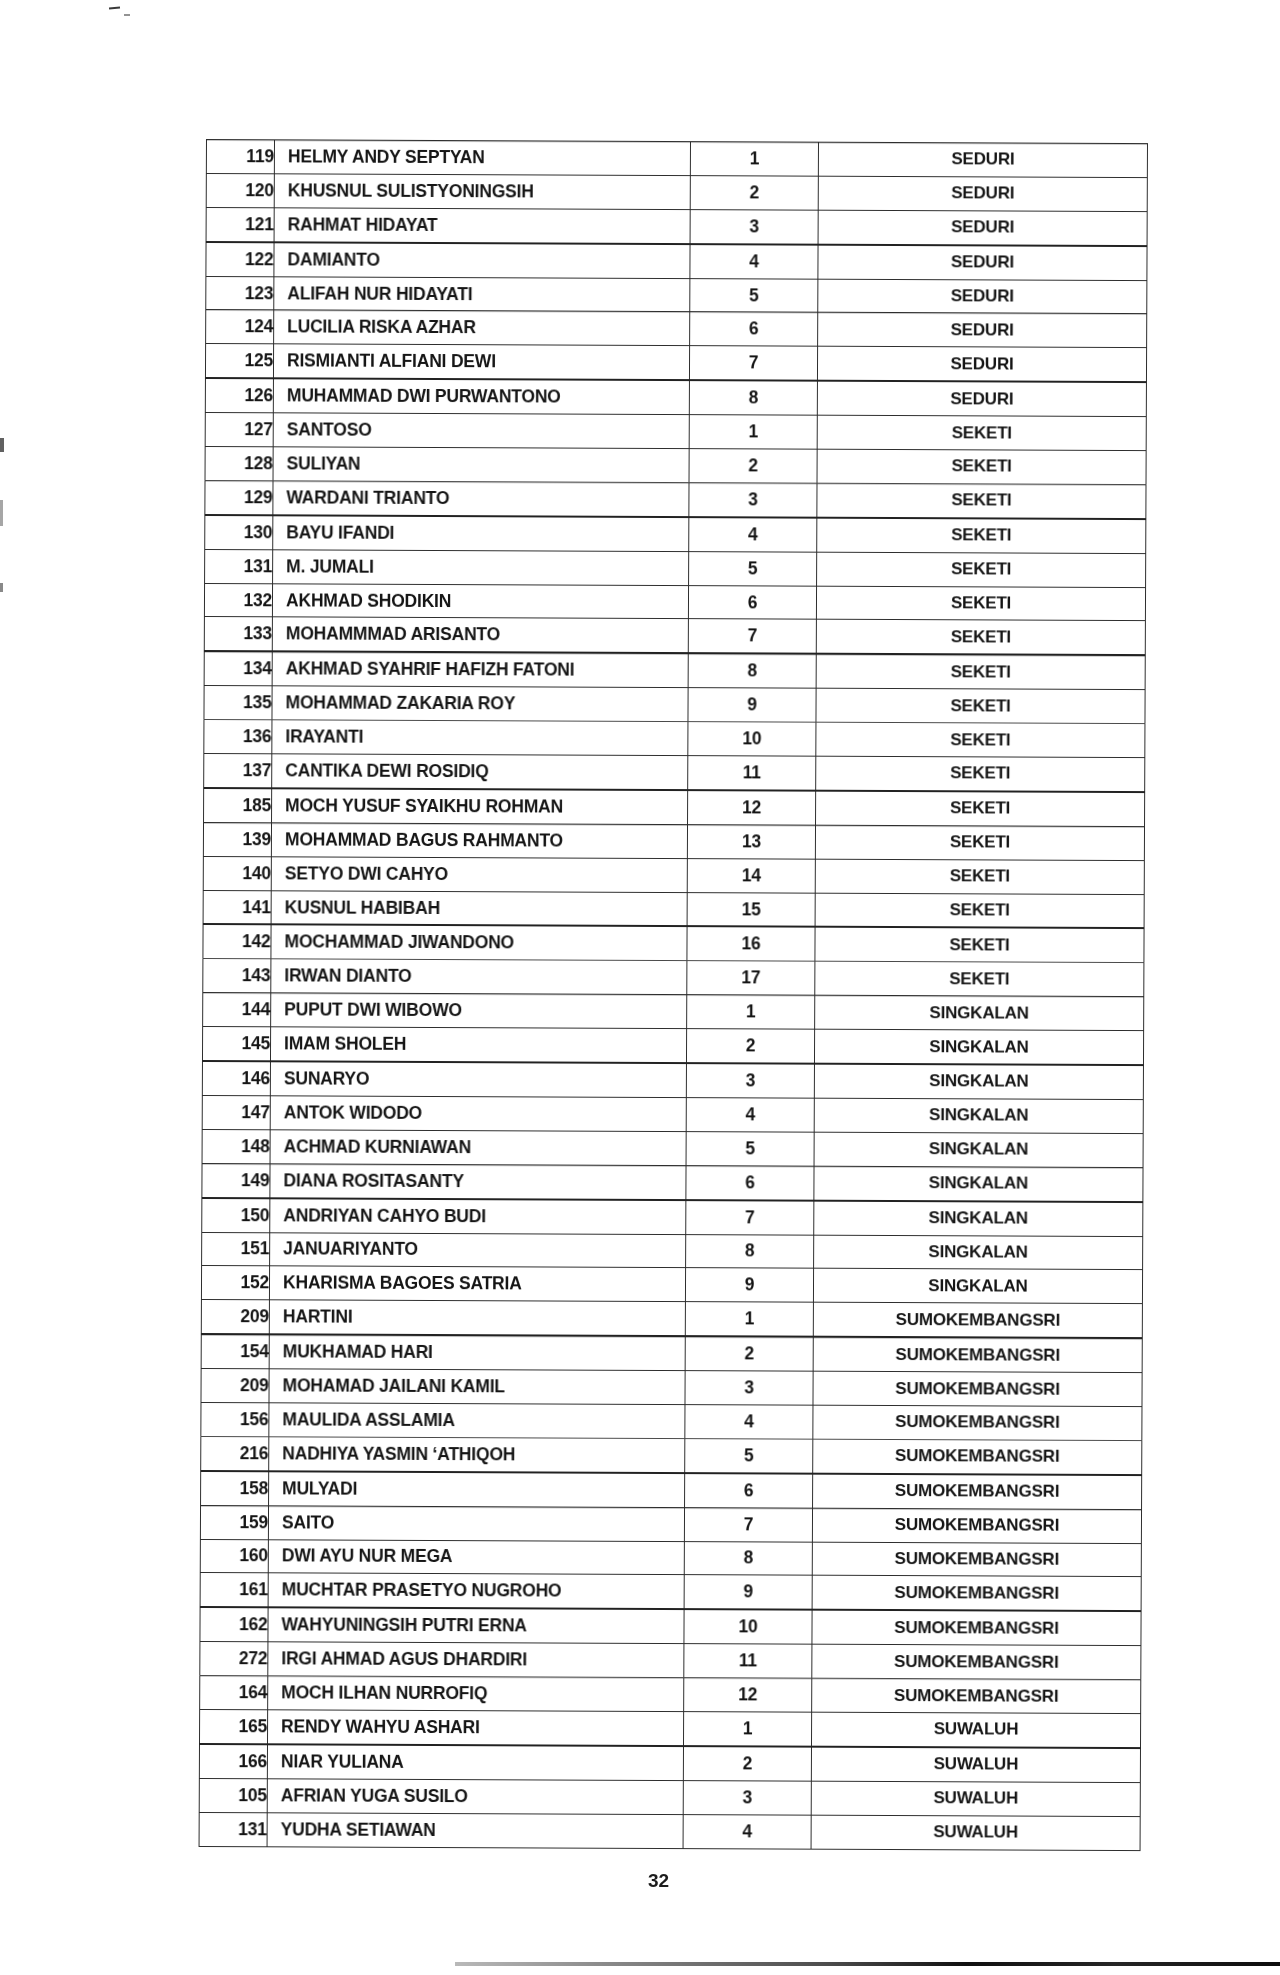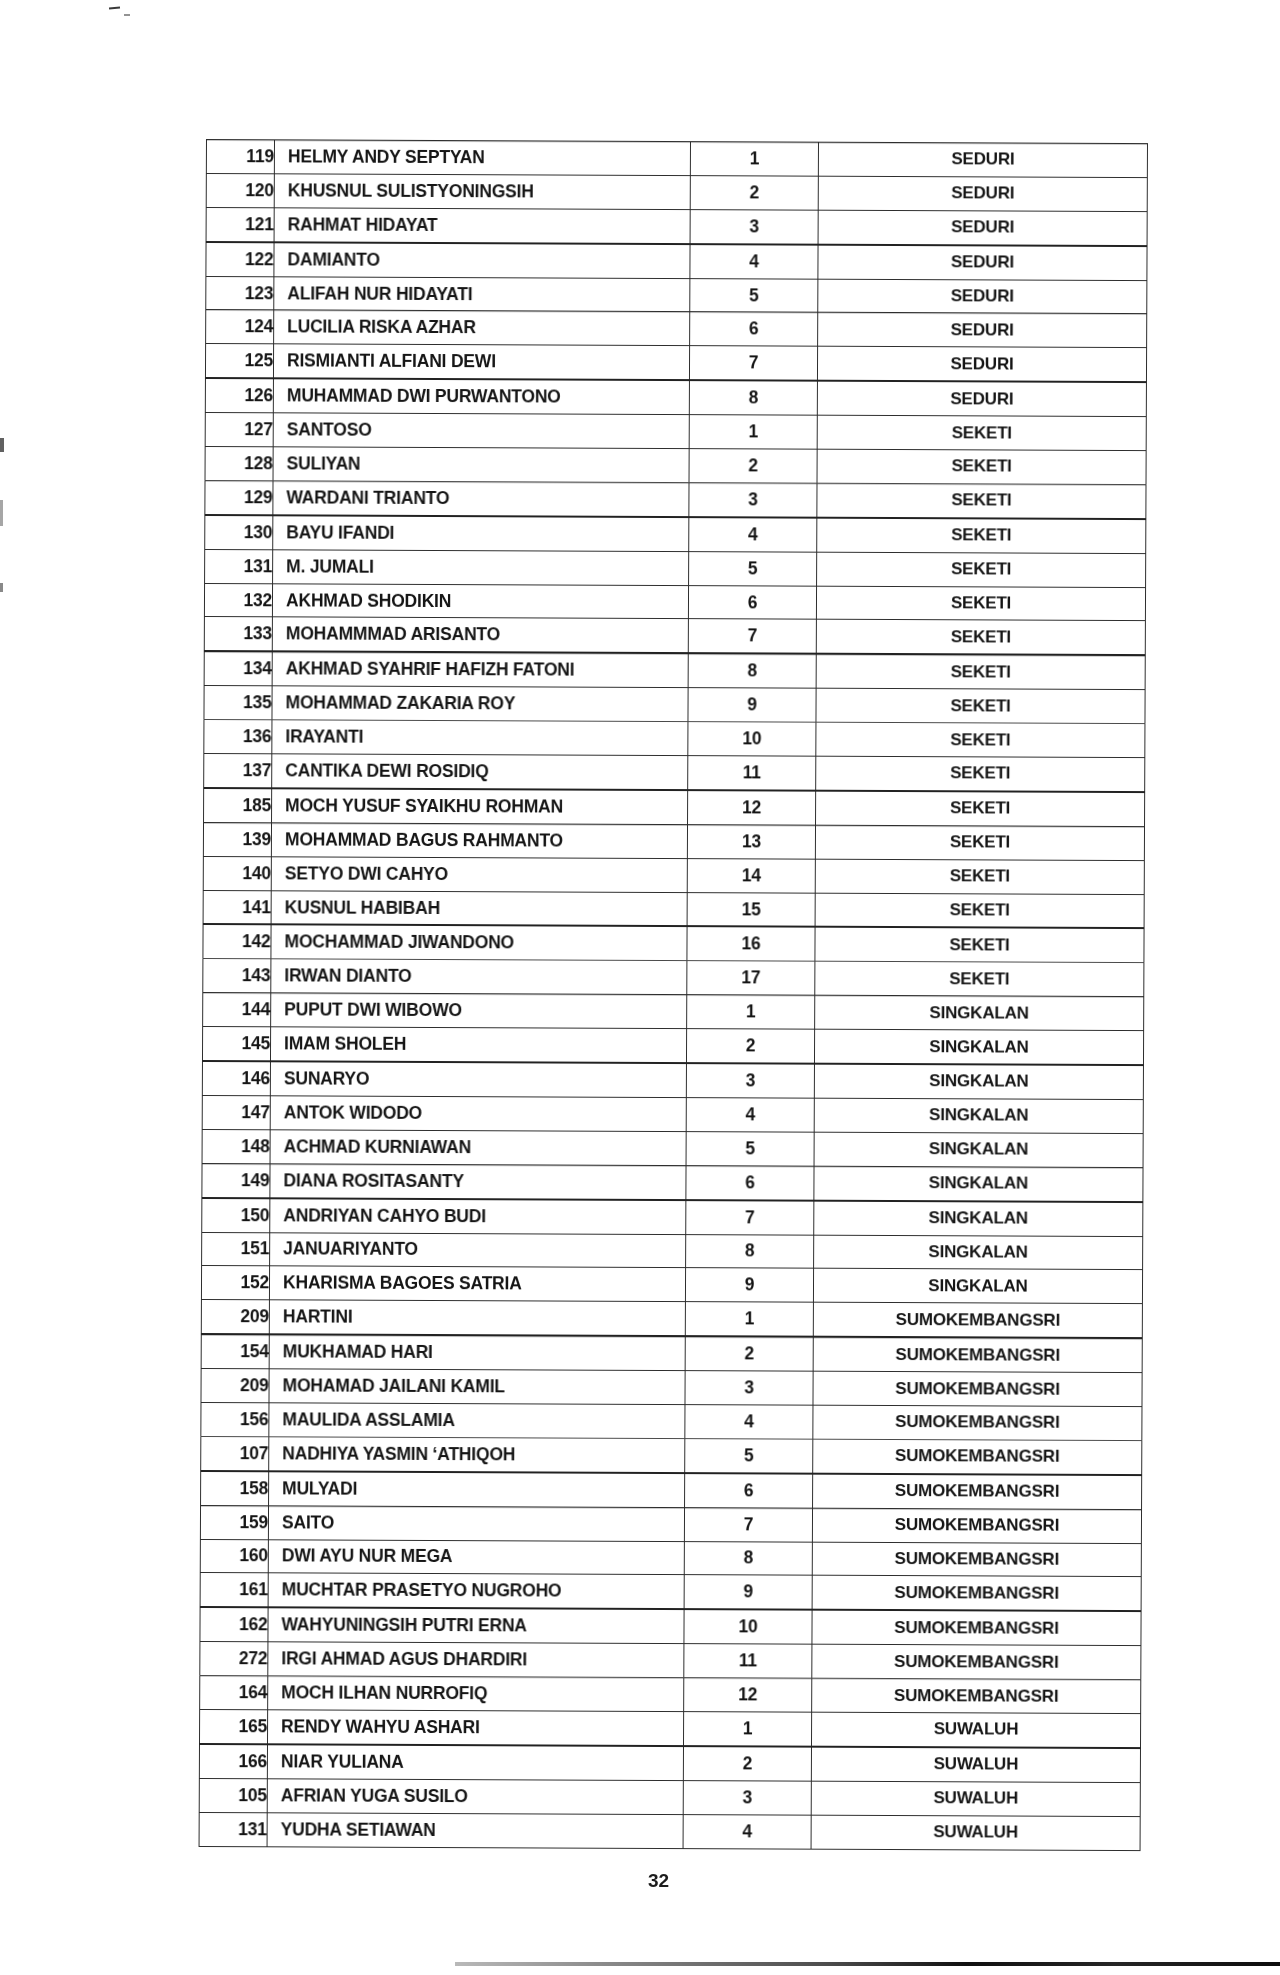--- a/index.html
+++ b/index.html
@@ -310,21 +310,21 @@
           <td class="c-seq">3</td>
           <td class="c-vil">SUMOKEMBANGSRI</td>
         </tr>
         <tr>
           <td class="c-no">156</td>
           <td class="c-name">MAULIDA ASSLAMIA</td>
           <td class="c-seq">4</td>
           <td class="c-vil">SUMOKEMBANGSRI</td>
         </tr>
         <tr>
-          <td class="c-no">107</td>
+          <td class="c-no">216</td>
           <td class="c-name">NADHIYA YASMIN ‘ATHIQOH</td>
           <td class="c-seq">5</td>
           <td class="c-vil">SUMOKEMBANGSRI</td>
         </tr>
         <tr>
           <td class="c-no">158</td>
           <td class="c-name">MULYADI</td>
           <td class="c-seq">6</td>
           <td class="c-vil">SUMOKEMBANGSRI</td>
         </tr>

